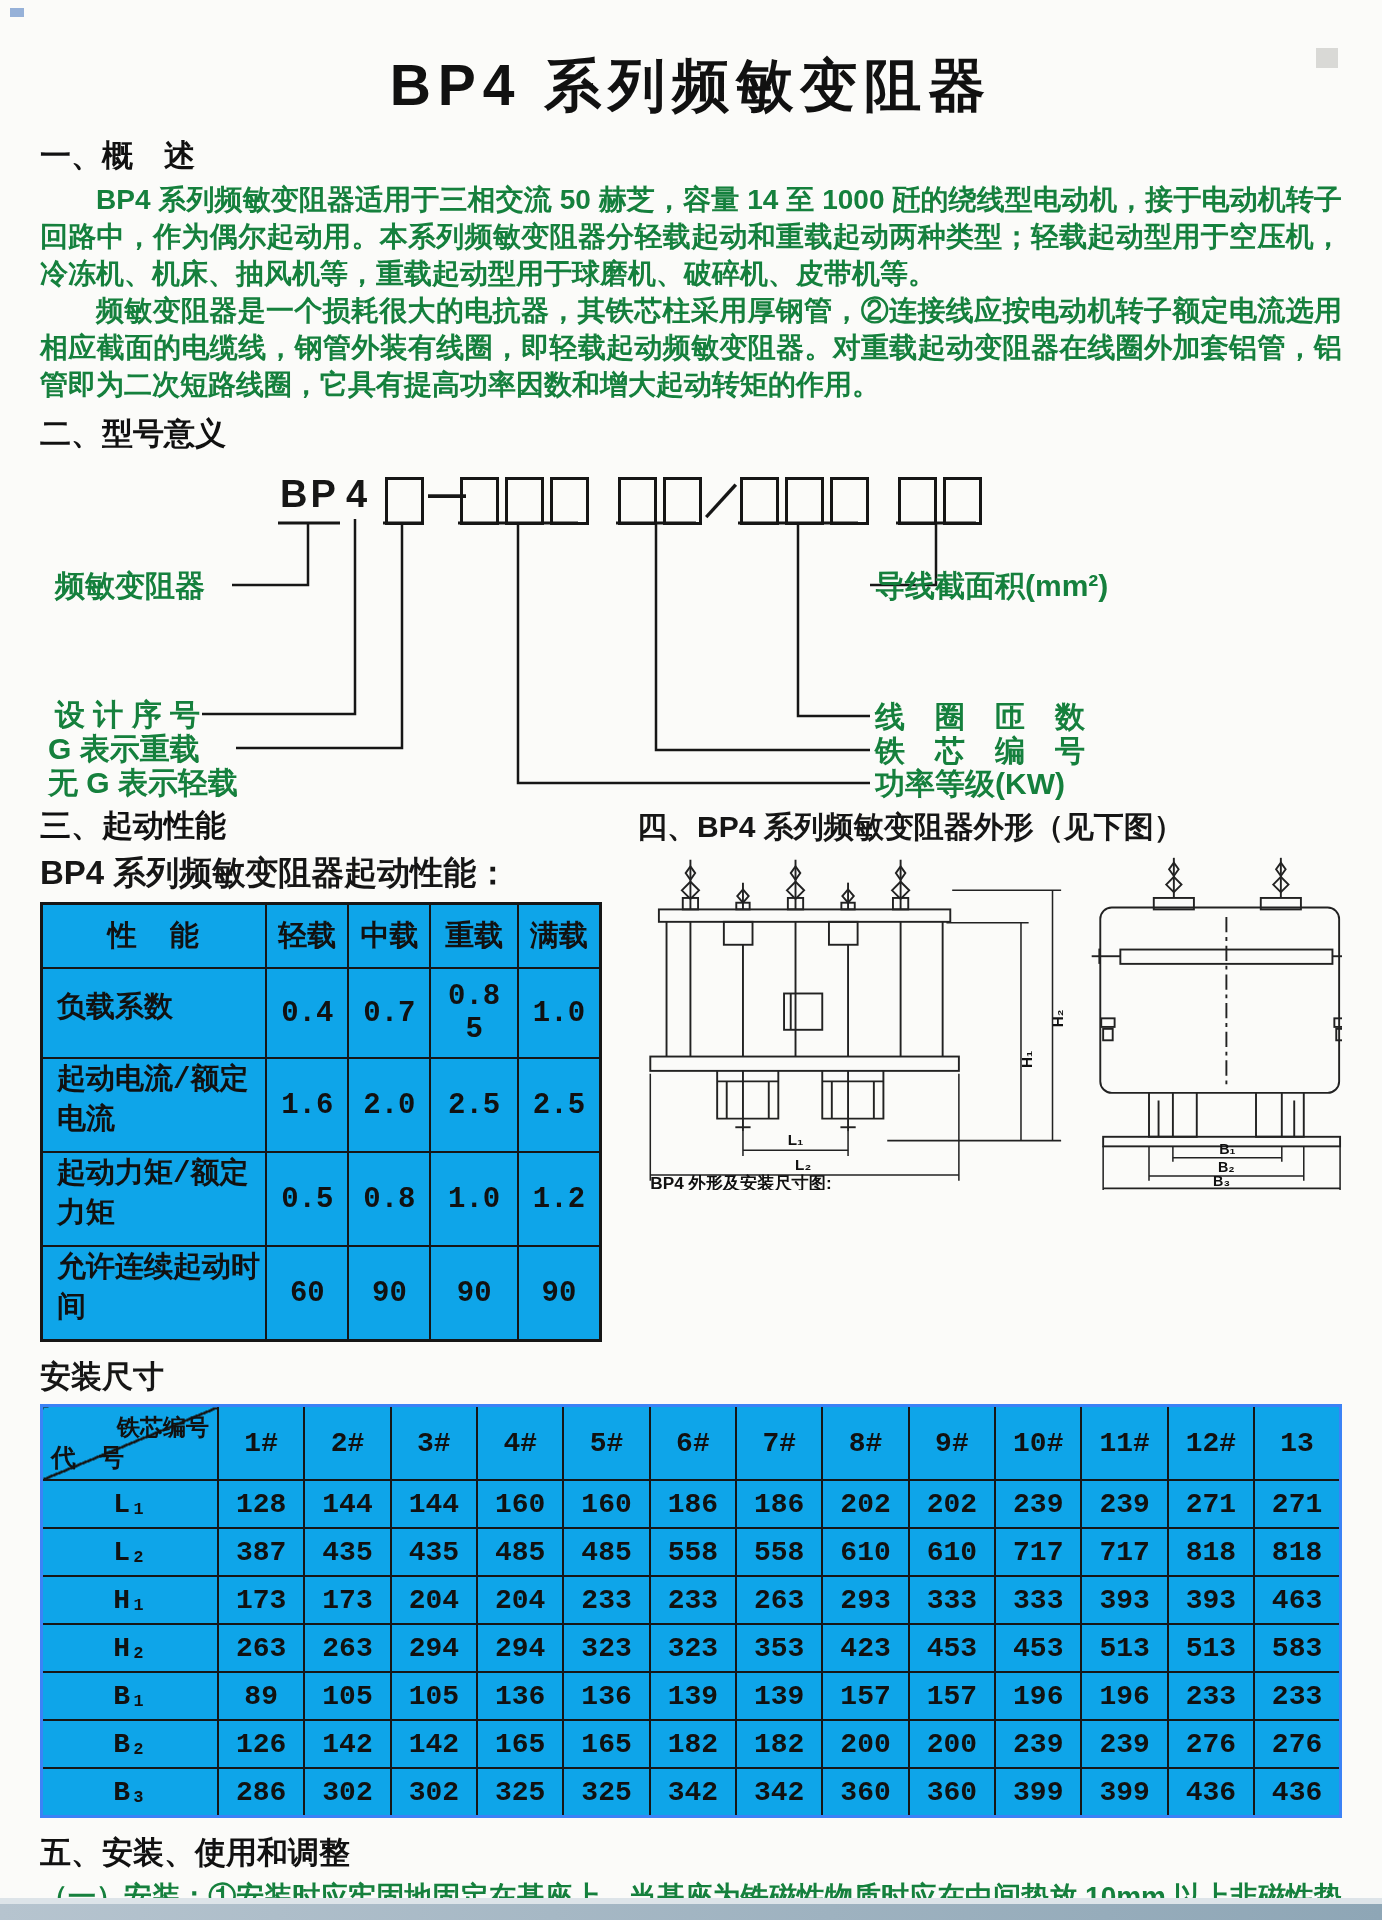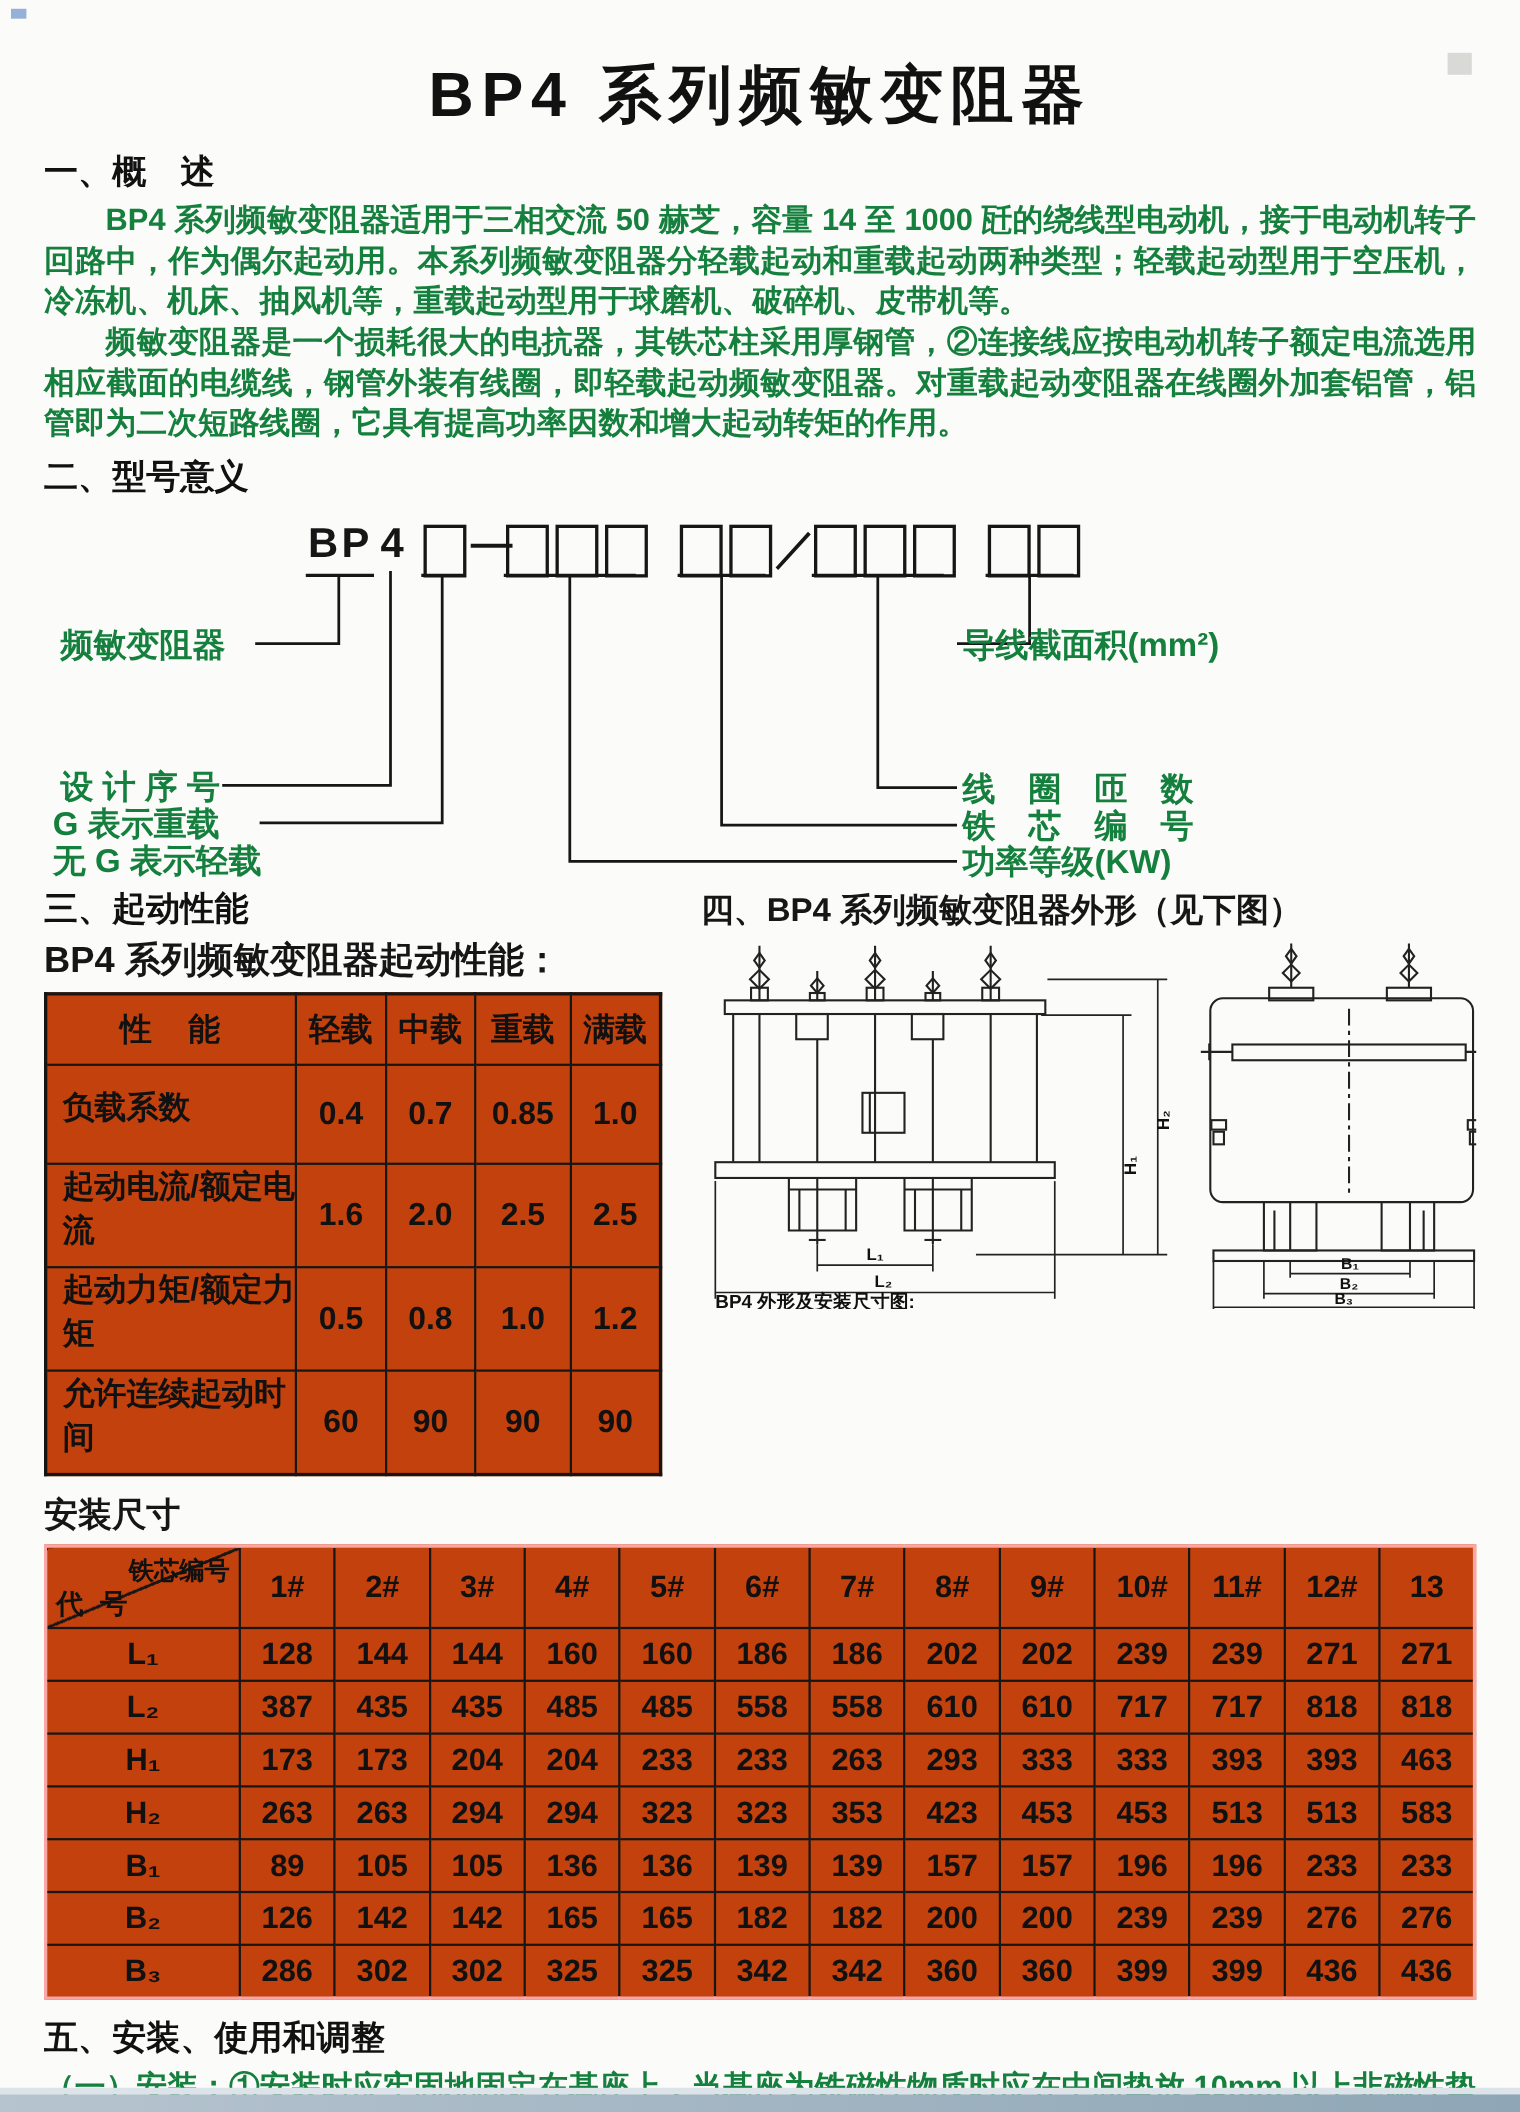--- a/index.html
+++ b/index.html
@@ -29,37 +29,37 @@
   .mbox{display:inline-block;width:33px;height:42px;border:3px solid #161616;background:transparent;}
   .model-label{position:absolute;font-size:30px;font-weight:700;white-space:nowrap;color:#15803d;}
   .model-label.right{left:835px;}
   .model-lines{position:absolute;left:0;top:0;width:1302px;height:342px;}
 
   
   .columns{display:flex;align-items:flex-start;margin-top:4px;}
   .col-left{width:585px;flex:0 0 585px;}
   .col-right{flex:1;padding-left:10px;}
   .subtitle{font-size:33px;font-weight:700;margin:4px 0 6px 0;}
-  table{border-collapse:collapse;background:#c2410c;}
+  table{border-collapse:collapse;background:#0ea5e9;font-family:Liberation Mono, monospace;}
   .perf-table{width:562px;border:3px solid #161616;}
   .perf-table th,.perf-table td{border:2.5px solid #161616;font-size:29px;color:#111;}
   .perf-table thead th{height:60px;font-weight:700;text-align:center;}
   .perf-table thead th:first-child{width:232px;letter-spacing:2px;}
   .perf-table tbody th{width:232px;text-align:left;padding:0 0 12px 14px;font-weight:700;height:62px;}
   .perf-table tbody tr:first-child th,.perf-table tbody tr:first-child td{height:76px;}
   .perf-table td{text-align:center;font-weight:600;width:82px;}
   .perf-table tbody tr:first-child td:nth-child(4){width:70px;word-break:break-all;padding:0 10px;}
 
   
   .outline-h{font-size:30px;font-weight:800;margin:2px 0 6px 2px;white-space:nowrap;}
   .outline-svg{width:100%;height:auto;display:block;}
 
   
   .install-h{font-size:31px;font-weight:800;margin:14px 0 6px 0;}
-  .install-table{width:1302px;border:3px solid #fca5a5;table-layout:fixed;}
+  .install-table{width:1302px;border:3px solid #3b82f6;table-layout:fixed;}
   .install-table th,.install-table td{border:2.5px solid #161616;font-size:28px;color:#111;text-align:center;}
   .install-table thead th{height:70px;font-weight:700;}
   .install-table thead th.corner{
     width:172px;position:relative;
     background-image:linear-gradient(to bottom right,transparent calc(50% - 1.3px),#161616 calc(50% - 1.3px),#161616 calc(50% + 1.3px),transparent calc(50% + 1.3px));
   }
   .c-top{position:absolute;top:5px;right:8px;font-size:23px;font-weight:700;}
   .c-bottom{position:absolute;bottom:5px;left:8px;font-size:25px;font-weight:700;letter-spacing:4px;}
   .install-table tbody th{height:44px;font-weight:700;}
   .install-table tbody td{height:44px;font-weight:600;}

